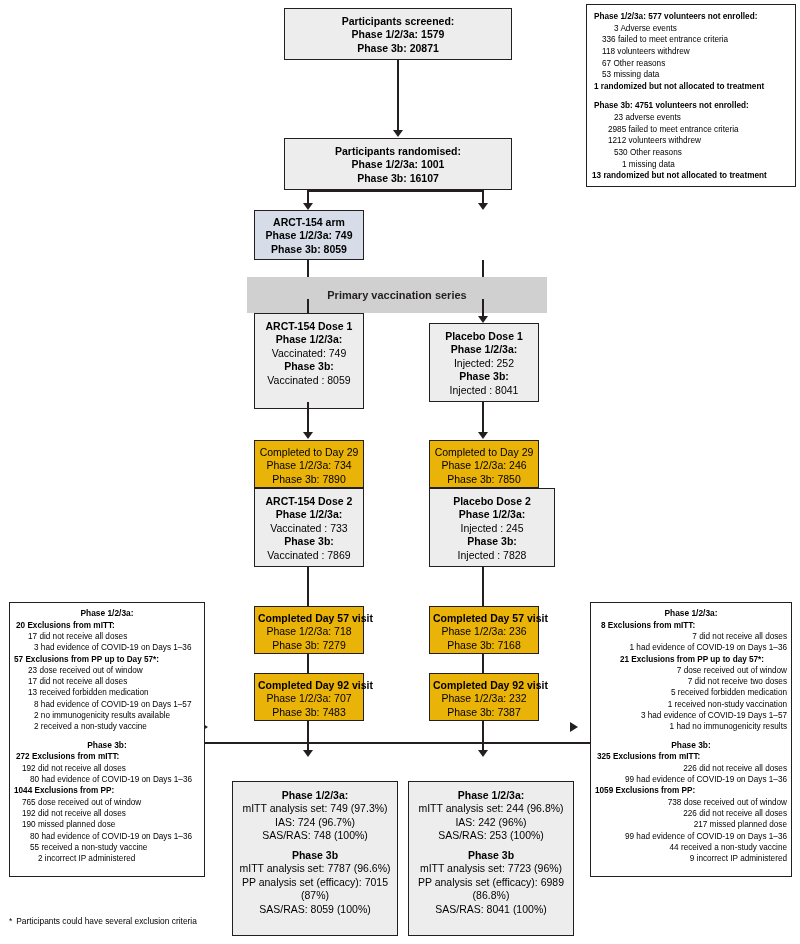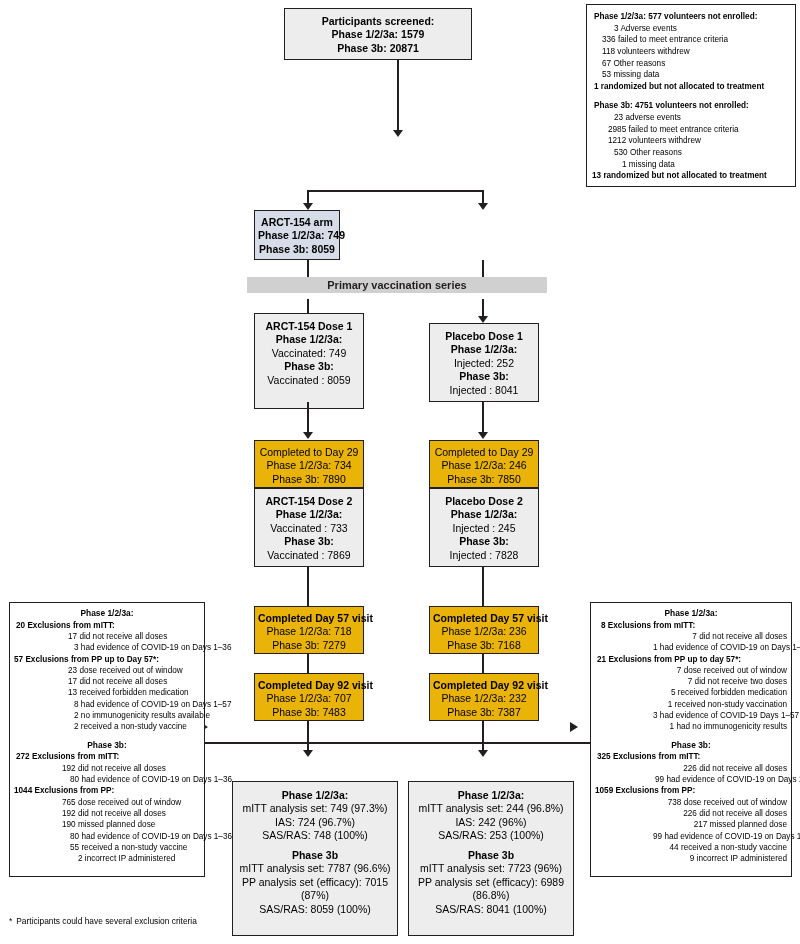--- a/index.html
+++ b/index.html
@@ -66,21 +66,20 @@
     font-weight: bold;
     font-size: 8.4px;
     margin-bottom: 0px;
   }
   .sidepanel .grp-title {
     font-weight: bold;
     white-space: nowrap;
   }
   .sidepanel .row {
     white-space: nowrap;
-    margin-left: 40px;
   }
   .sidepanel.left .grp-title { text-align: left; padding-left: 2px;}
   .sidepanel.left .row { text-align: left; padding-left: 14px;}
   .sidepanel.right .grp-title { text-align: left; padding-left: 6px;}
   .sidepanel.right .row { text-align: right; padding-left: 18px;}
   .sidepanel .spacer { height: 7px; }
 
   
   .notenrolled {
     position: absolute;
@@ -135,21 +134,21 @@
     font-size: 8.4px;
     white-space: nowrap;
   }
   .footnote .star { margin-right: 4px; }
 </style>
 </head>
 <body>
 
 <div id="page">
 
-  <div class="box grey" style="left:284px; top:8px; width:188px; height:52px;">
+  <div class="box grey" style="left:284px; top:8px; width:228px; height:52px;">
     <div class="inner lines" style="padding-top:6px;">
       <div class="b">Participants screened:</div>
       <div class="b">Phase 1/2/3a: 1579</div>
       <div class="b">Phase 3b: 20871</div>
     </div>
   </div>
   <div class="vline" style="left:397px; top:60px; height:72px;"></div>
   <div class="arrow-down" style="left:393px; top:130px;"></div>
 
   <div class="notenrolled" style="left:586px; top:4px; width:210px; height:183px;">
@@ -163,39 +162,46 @@
     <div class="spacer"></div>
     <div class="grp-title">Phase 3b: 4751 volunteers not enrolled:</div>
     <div class="row r3">23 adverse events</div>
     <div class="row">2985 failed to meet entrance criteria</div>
     <div class="row">1212 volunteers withdrew</div>
     <div class="row r3">530 Other reasons</div>
     <div class="row r3" style="padding-left:30px;">1 missing data</div>
     <div class="grp-title" style="padding-left:0px;">13 randomized but not allocated to treatment</div>
   </div>
 
+  <div class="box grey" style="left:284px; top:138px; width:228px; height:52px;">
+    <div class="inner lines" style="padding-top:6px;">
+      <div class="b">Participants randomised:</div>
+      <div class="b">Phase 1/2/3a: 1001</div>
+      <div class="b">Phase 3b: 16107</div>
+    </div>
+  </div>
 
   <div class="hline" style="left:308px; top:190px; width:175px;"></div>
   <div class="vline" style="left:307px; top:190px; height:15px;"></div>
   <div class="vline" style="left:482px; top:190px; height:15px;"></div>
   <div class="arrow-down" style="left:303px; top:203px;"></div>
   <div class="arrow-down" style="left:478px; top:203px;"></div>
 
-  <div class="box blue" style="left:254px; top:210px; width:86px; height:50px;">
+  <div class="box blue" style="left:254px; top:210px; width:110px; height:50px;">
     <div class="inner lines" style="padding-top:5px;">
       <div class="b">ARCT-154 arm</div>
       <div class="b">Phase 1/2/3a: 749</div>
       <div class="b">Phase 3b: 8059</div>
     </div>
   </div>
 
   <div class="vline" style="left:307px; top:260px; height:18px;"></div>
   <div class="vline" style="left:482px; top:260px; height:18px;"></div>
 
-  <div class="band" style="left:247px; top:277px; width:300px; height:16px;">
+  <div class="band" style="left:247px; top:277px; width:300px; height:36px;">
     <span>Primary vaccination series</span>
   </div>
 
   <div class="vline" style="left:307px; top:299px; height:22px;"></div>
   <div class="vline" style="left:482px; top:299px; height:22px;"></div>
   <div class="arrow-down" style="left:303px; top:316px;"></div>
   <div class="arrow-down" style="left:478px; top:316px;"></div>
 
   <div class="box grey" style="left:254px; top:313px; width:110px; height:96px;">
     <div class="inner lines" style="padding-top:6px;">
@@ -238,21 +244,21 @@
 
   <div class="box grey" style="left:254px; top:488px; width:110px; height:79px;">
     <div class="inner lines" style="padding-top:6px;">
       <div class="b">ARCT-154 Dose 2</div>
       <div class="b">Phase 1/2/3a:</div>
       <div>Vaccinated : 733</div>
       <div class="b">Phase 3b:</div>
       <div>Vaccinated : 7869</div>
     </div>
   </div>
-  <div class="box grey" style="left:429px; top:488px; width:110px; height:79px;">
+  <div class="box grey" style="left:429px; top:488px; width:126px; height:79px;">
     <div class="inner lines" style="padding-top:6px;">
       <div class="b">Placebo Dose 2</div>
       <div class="b">Phase 1/2/3a:</div>
       <div>Injected : 245</div>
       <div class="b">Phase 3b:</div>
       <div>Injected : 7828</div>
     </div>
   </div>
 
   <div class="vline" style="left:307px; top:567px; height:39px;"></div>
@@ -327,21 +333,21 @@
     <div class="row" style="padding-left:16px;">80 had evidence of COVID-19 on Days 1–36</div>
     <div class="row" style="padding-left:16px;">55 received a non-study vaccine</div>
     <div class="row" style="padding-left:24px;">2 incorrect IP administered</div>
   </div>
 
   <div class="sidepanel right" style="left:590px; top:602px; width:202px; height:275px;">
     <div class="hdr">Phase 1/2/3a:</div>
     <div class="grp-title">8 Exclusions from mITT:</div>
     <div class="row">7 did not receive all doses</div>
     <div class="row">1 had evidence of COVID-19 on Days 1–36</div>
-    <div class="grp-title" style="padding-left:2px;">21 Exclusions from PP up to day 57*:</div>
+    <div class="grp-title" style="padding-left:2px;text-align:center;">21 Exclusions from PP up to day 57*:</div>
     <div class="row">7 dose received out of window</div>
     <div class="row">7 did not receive two doses</div>
     <div class="row">5 received forbidden medication</div>
     <div class="row">1 received non-study vaccination</div>
     <div class="row">3 had evidence of COVID-19 Days 1–57</div>
     <div class="row">1 had no immunogenicity results</div>
     <div class="spacer"></div>
     <div class="hdr">Phase 3b:</div>
     <div class="grp-title" style="padding-left:2px;">325 Exclusions from mITT:</div>
     <div class="row" style="padding-left:10px;">226 did not receive all doses</div>

